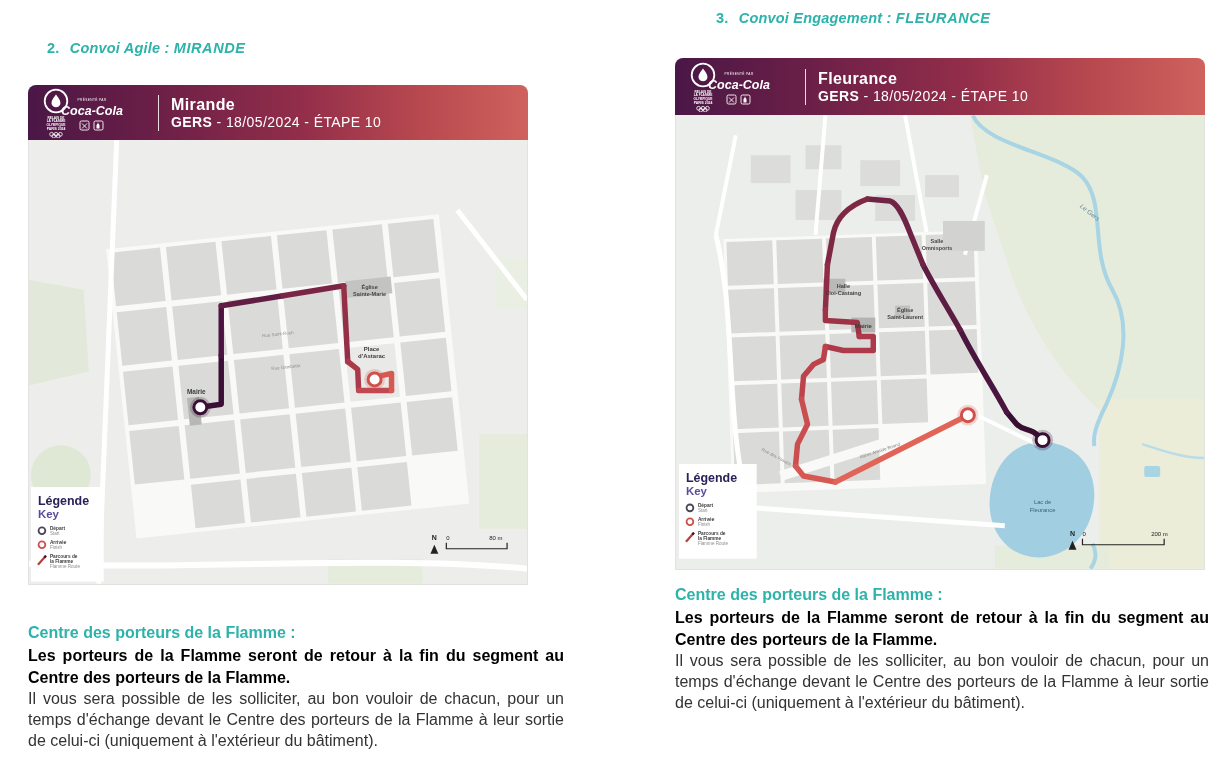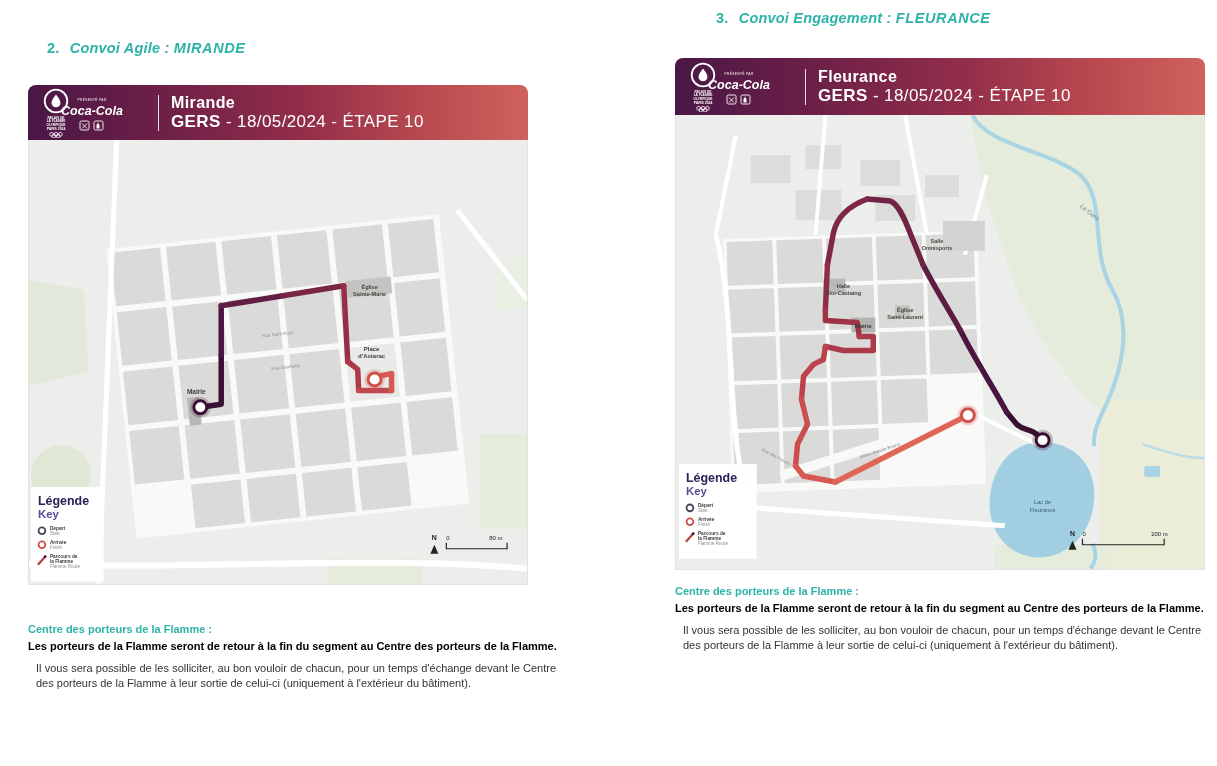--- a/index.html
+++ b/index.html
@@ -15,28 +15,28 @@
   .banner{
     display:flex;align-items:center;padding:0 12px;color:#fff;
     background:linear-gradient(90deg,#4a1746 0%,#6b1f47 25%,#932e4a 55%,#b7484f 78%,#cf625d 100%);
     border-radius:8px 8px 0 0;
   }
   .card-left .banner{height:55px;}
   .card-right .banner{height:57px;}
   .divider{width:1px;height:36px;background:rgba(255,255,255,.85);margin:0 12px 0 8px;flex:none;}
   .banner-text{display:flex;flex-direction:column;justify-content:center;}
   .banner-city{font-weight:800;font-size:16px;letter-spacing:.4px;}
-  .banner-sub{font-size:17px;margin-top:0;letter-spacing:.4px;}
+  .banner-sub{font-size:14px;margin-top:0;letter-spacing:.4px;}
   .banner-sub b{font-weight:800;}
   .mapwrap{position:relative;border:1px solid #e2e3e1;border-top:none;background:#edeeec;box-sizing:border-box;}
-  .info{position:absolute;font-size:11px;line-height:1.33;color:#333;}
+  .info{position:absolute;font-size:16px;line-height:1.33;color:#333;}
   .info-title{color:#2db3a9;font-weight:800;margin:0 0 2px 0;}
   .info-addr{margin:0 0 18px 0;}
   .info-bold{font-weight:800;color:#000000;margin:0;text-align:justify;}
-  .info-body{margin:8px;text-align:justify;}
+  .info-body{margin:0;text-align:justify;}
   svg text{font-family:"Liberation Sans",sans-serif;}
 </style>
 </head>
 <body>
 
 <div class="heading" style="left:47px;top:40px;">
   <span class="h-num">2.</span>
   <span class="h-label">Convoi Agile :</span>
   <span class="h-city">MIRANDE</span>
 </div>

